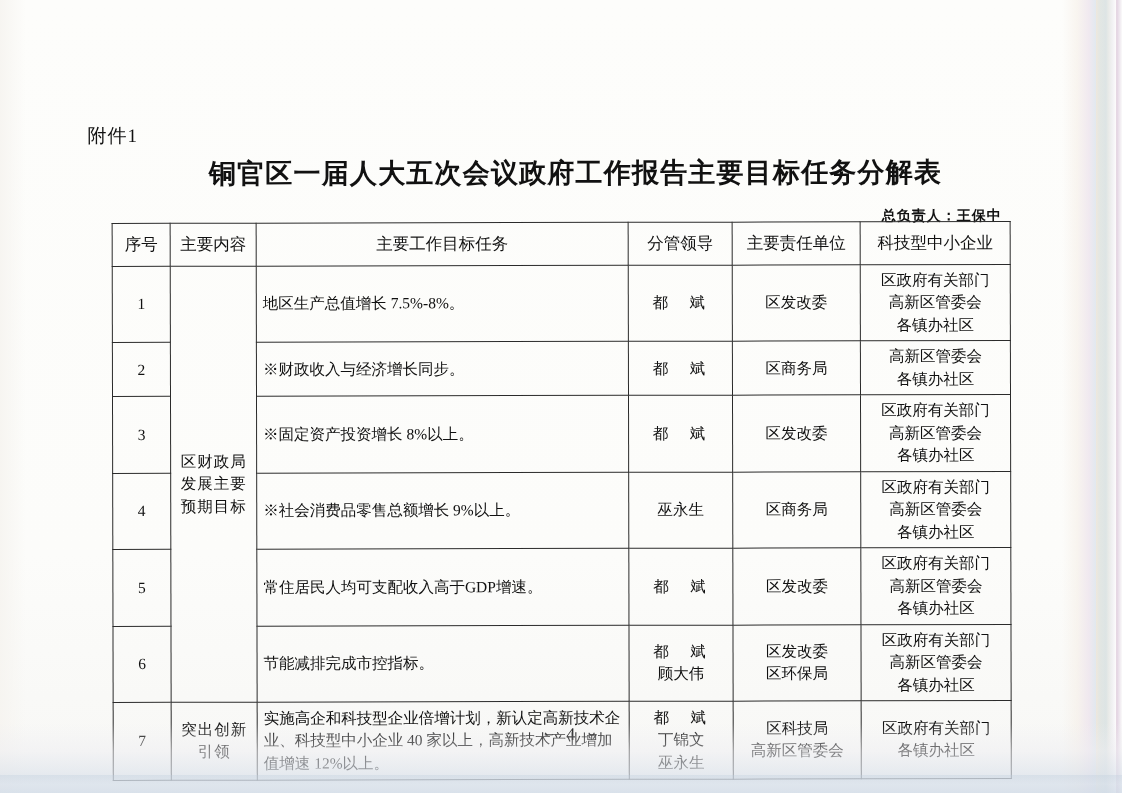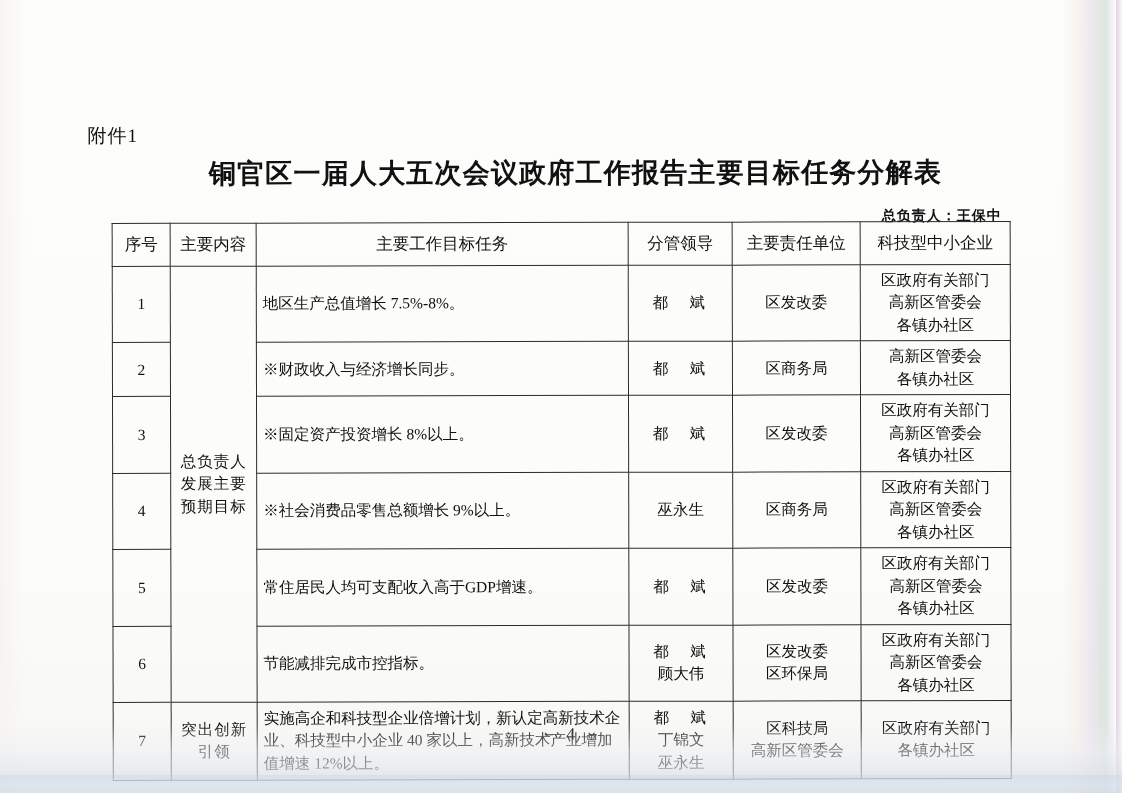--- a/index.html
+++ b/index.html
@@ -200,21 +200,21 @@
         <th>主要责任单位</th>
         <th>科技型中小企业</th>
       </tr>
     </thead>
     <tbody>
 
       <tr style="height:54px">
         <td class="center">1</td>
         <td class="cat-cell" rowspan="6">
           <span class="stack">
-            <span>总负责人</span>
+            <span>区财政局</span>
             <span>发展主要</span>
             <span>预期目标</span>
           </span>
         </td>
         <td class="task">地区生产总值增长 7.5%-8%。</td>
         <td class="center">
           <span class="stack">
               <span class="lead-name">都　斌</span>
             </span>
         </td>

